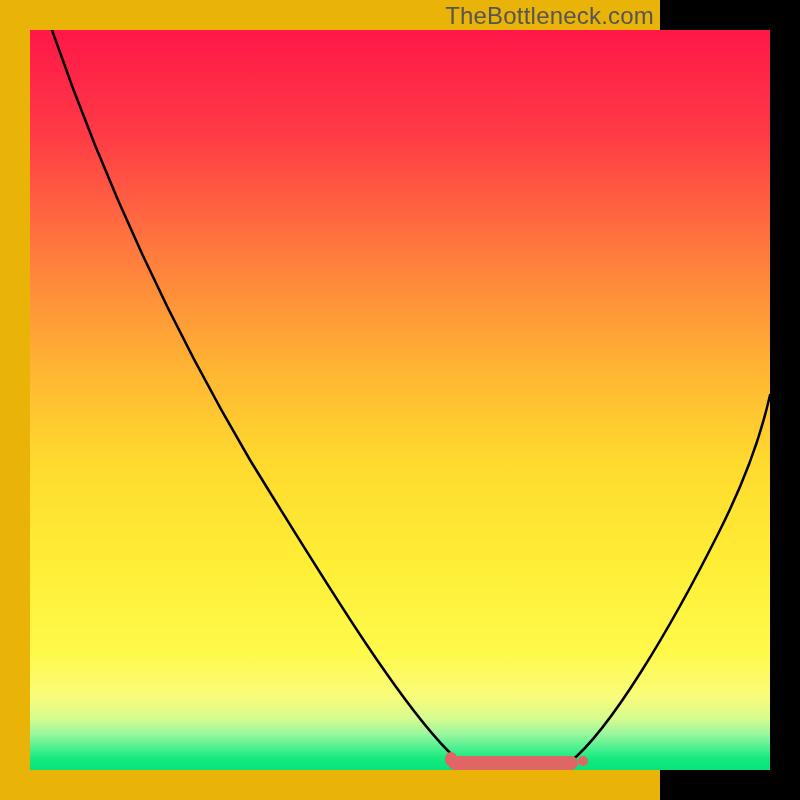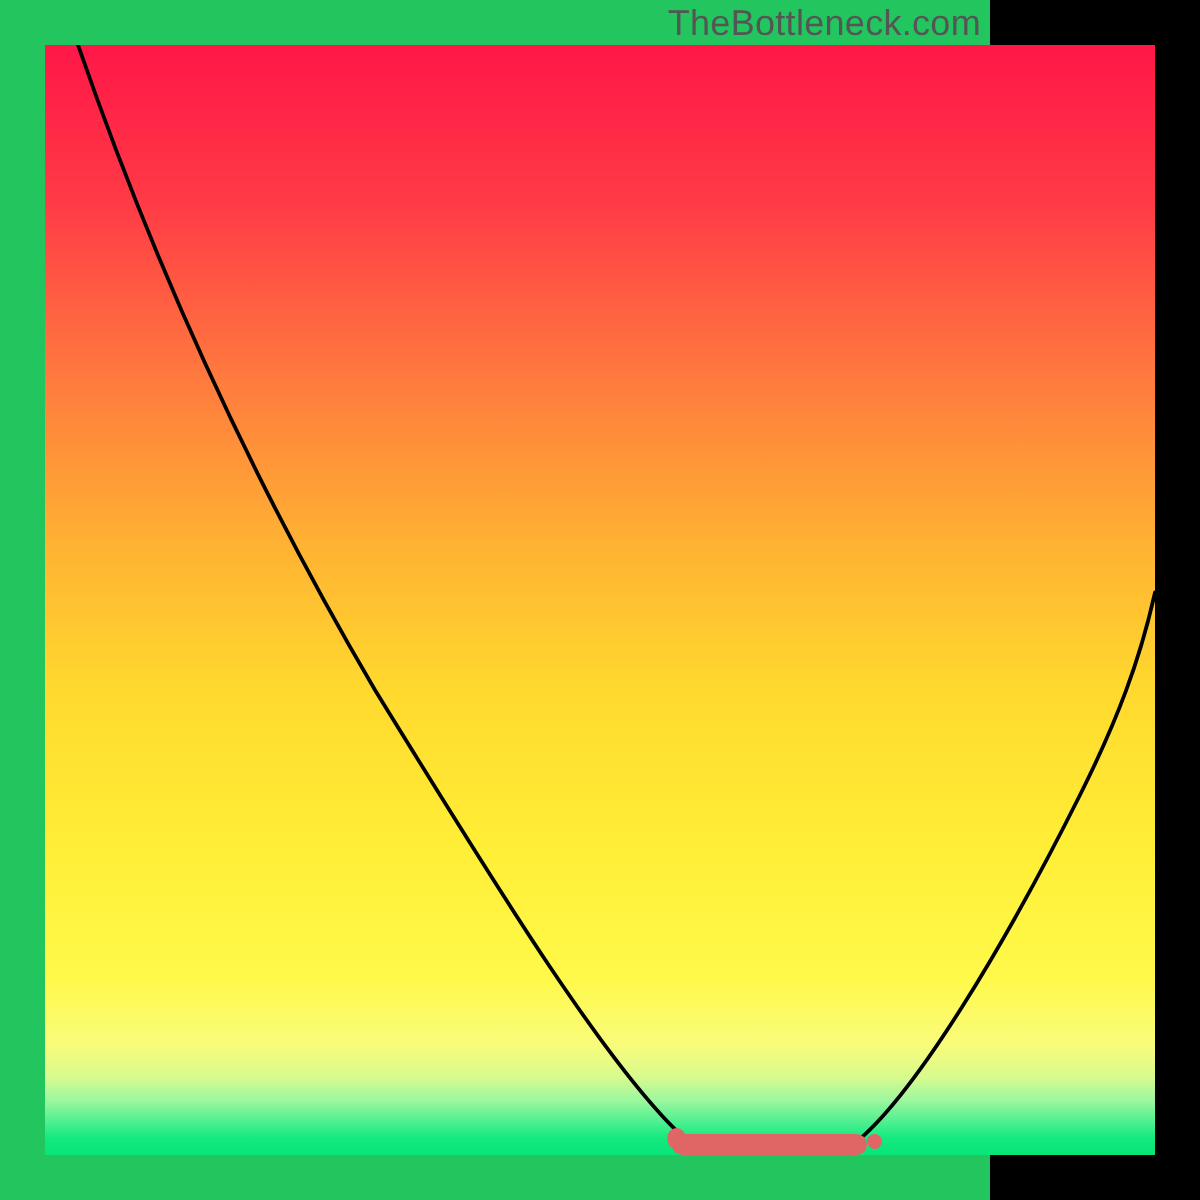--- a/index.html
+++ b/index.html
@@ -7,21 +7,21 @@
     padding: 0;
     width: 800px;
     height: 800px;
     background: #000;
     font-family: -apple-system, BlinkMacSystemFont, "Segoe UI", Arial, sans-serif;
   }
   .frame {
     position: relative;
     width: 660px;
     height: 800px;
-    background: #22c55e;
+    background: #eab308;
   }
   .watermark {
     position: absolute;
     top: 2px;
     right: 6px;
     color: #555;
     font-size: 24px;
     font-weight: 500;
     letter-spacing: 0.2px;
     z-index: 10;

